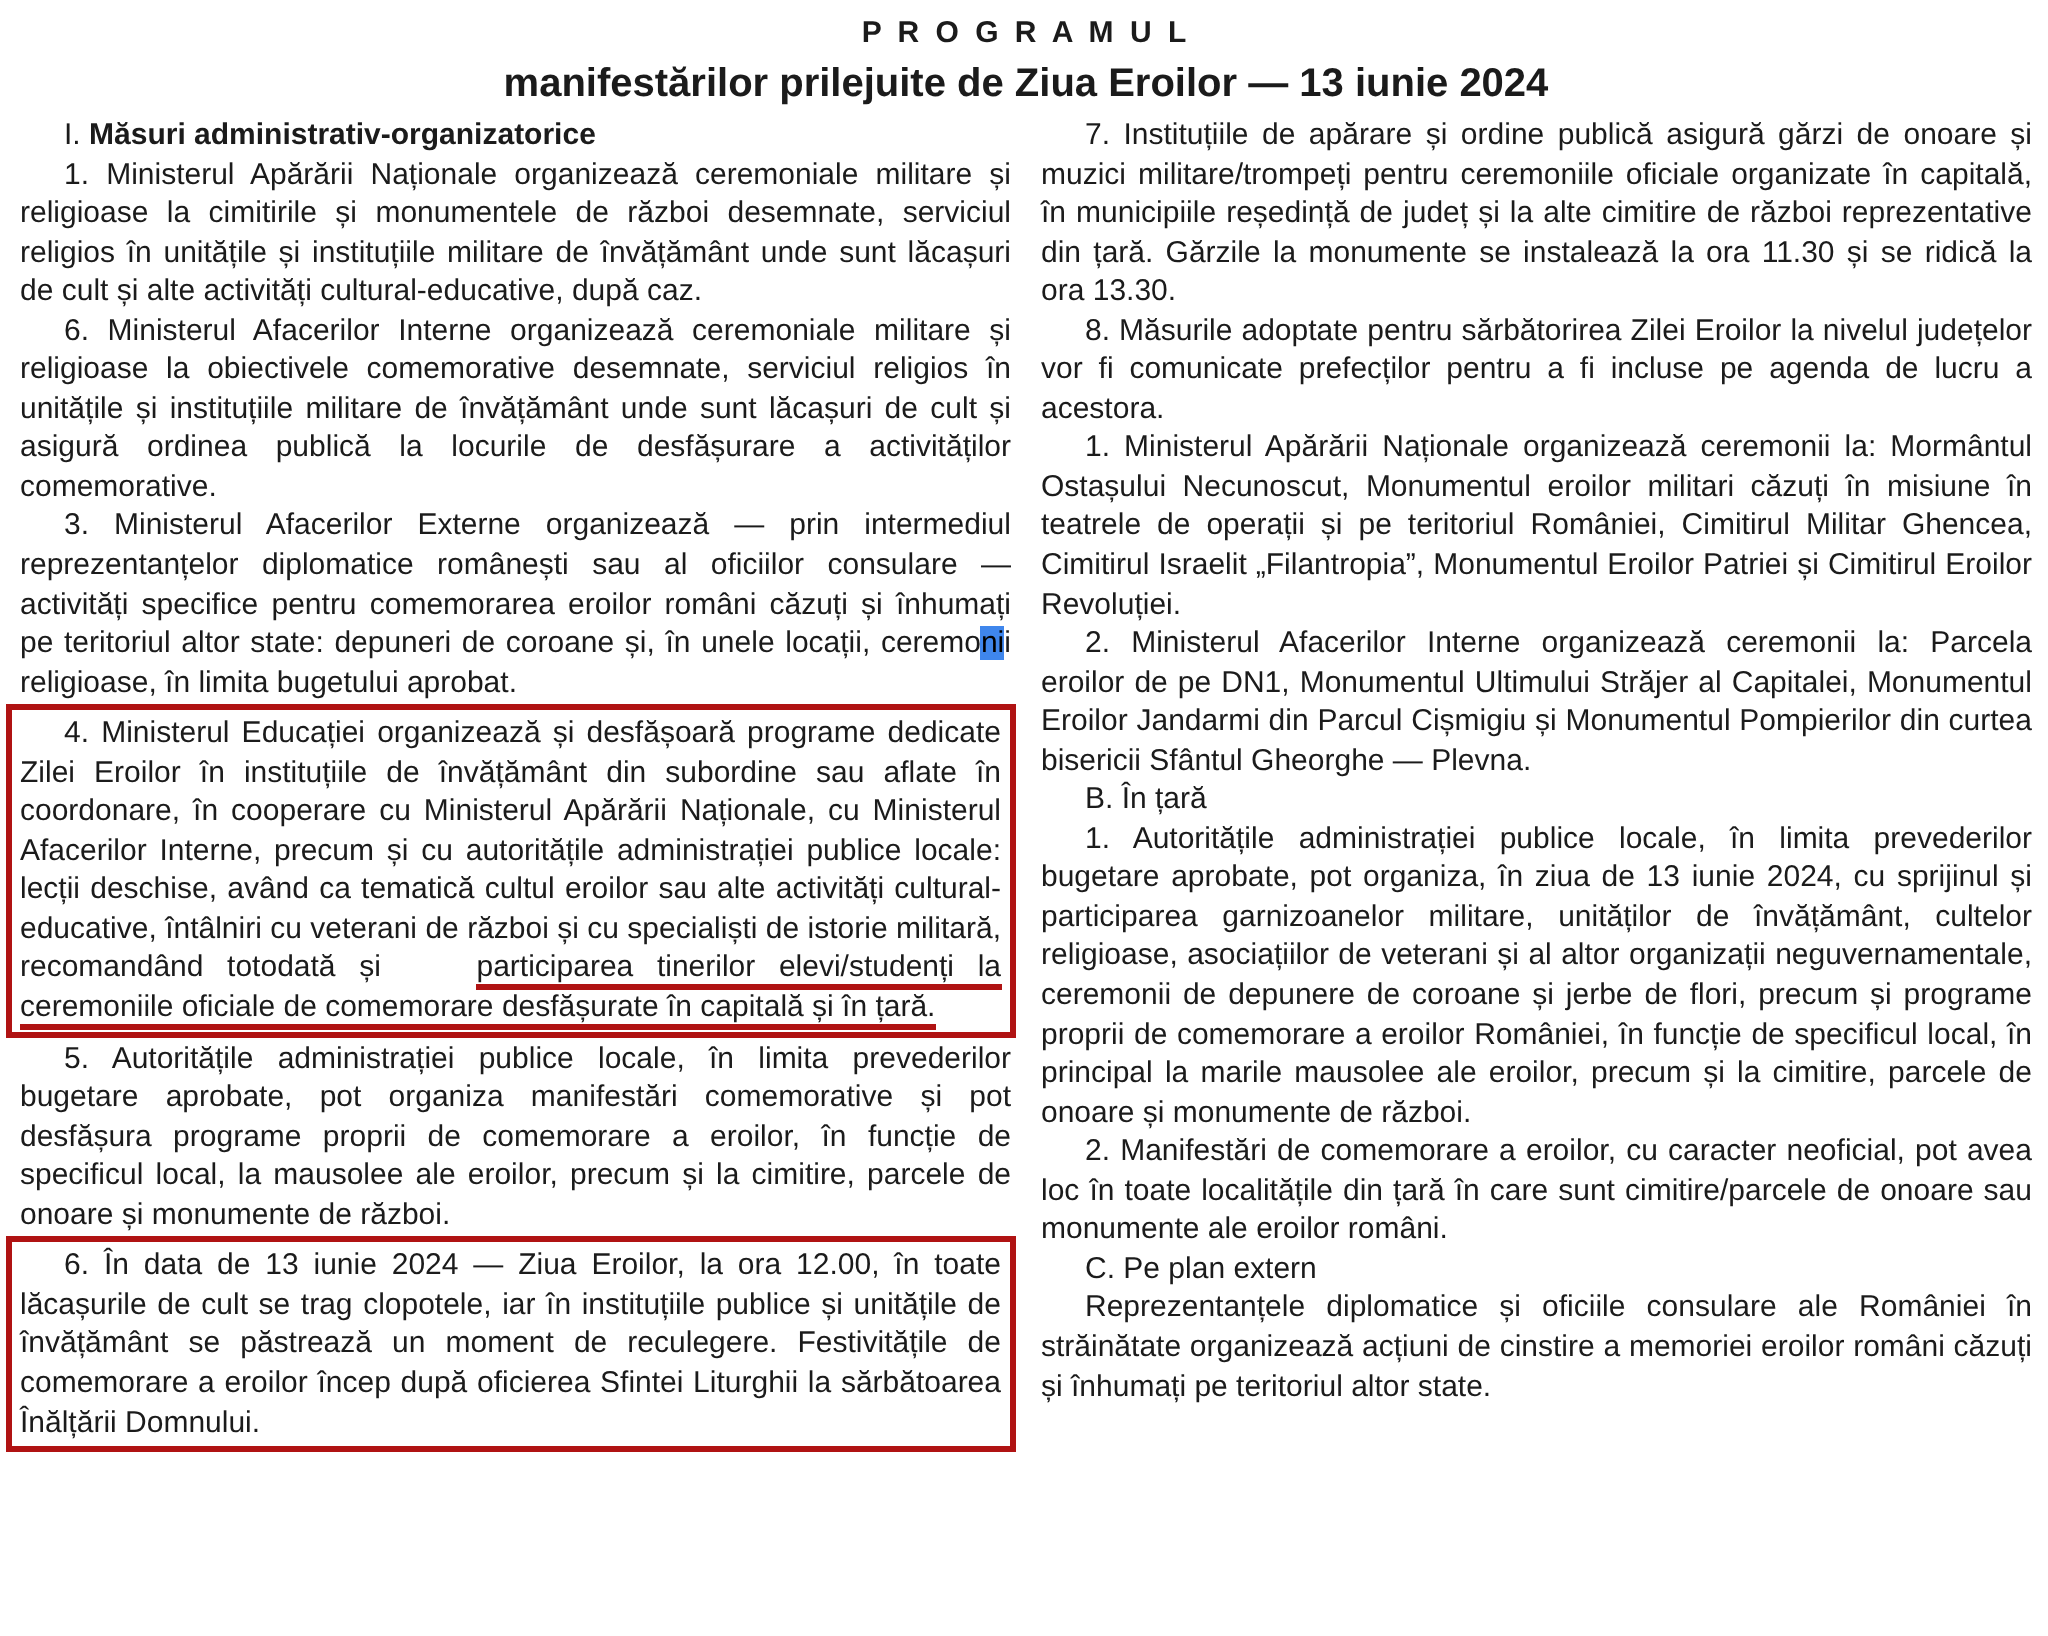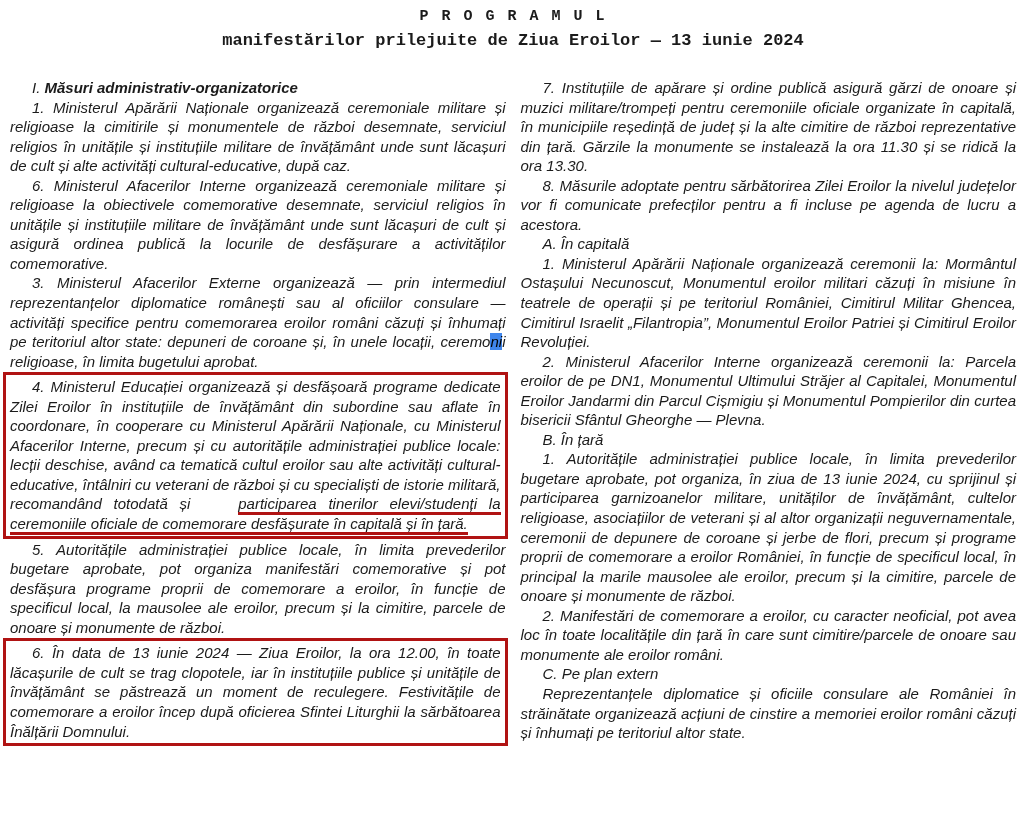--- a/index.html
+++ b/index.html
@@ -6,33 +6,33 @@
   html, body { background: #ffffff; }
   body {
     width: 1024px;
     height: 818px;
     overflow: hidden;
     font-family: "Liberation Sans", "DejaVu Sans", sans-serif;
     color: #1b1b1b;
   }
   .page { padding: 8px 8px 0 10px; }
 
-  .doc-header { text-align: center; margin-bottom: 28px; font-family: Liberation Mono, monospace; }
+  .doc-header { text-align: center; margin-bottom: 4px; }
   .doc-title {
     font-size: 15px;
     font-weight: 700;
     letter-spacing: 2px;
   }
   .doc-subtitle {
-    font-size: 17px;
+    font-size: 20px;
     font-weight: 700;
     margin-top: 6px;
   }
 
-  .columns { display: flex; gap: 15px; font-style: italic; }
+  .columns { display: flex; gap: 15px; }
   .col {
     flex: 1;
     font-size: 15px;
     line-height: 19.55px;
     text-align: justify;
   }
   .col p { text-indent: 22px; }
   .bold { font-weight: 700; }
 
   .redbox {
@@ -81,21 +81,20 @@
       <div class="redbox">
         <p>6. În data de 13 iunie 2024 — Ziua Eroilor, la ora 12.00, în toate lăcașurile de cult se trag clopotele, iar în instituțiile publice și unitățile de învățământ se păstrează un moment de reculegere. Festivitățile de comemorare a eroilor încep după oficierea Sfintei Liturghii la sărbătoarea Înălțării Domnului.</p>
       </div>
     </div>
 
     <div class="col">
       <p>7. Instituțiile de apărare și ordine publică asigură gărzi de onoare și muzici militare/trompeți pentru ceremoniile oficiale organizate în capitală, în municipiile reședință de județ și la alte cimitire de război reprezentative din țară. Gărzile la monumente se instalează la ora 11.30 și se ridică la ora 13.30.</p>
       <p>8. Măsurile adoptate pentru sărbătorirea Zilei Eroilor la nivelul județelor vor fi comunicate prefecților pentru a fi incluse pe agenda de lucru a acestora.</p>
 
 
-      <p>A. În capitală</p>
       <p>1. Ministerul Apărării Naționale organizează ceremonii la: Mormântul Ostașului Necunoscut, Monumentul eroilor militari căzuți în misiune în teatrele de operații și pe teritoriul României, Cimitirul Militar Ghencea, Cimitirul Israelit „Filantropia”, Monumentul Eroilor Patriei și Cimitirul Eroilor Revoluției.</p>
       <p>2. Ministerul Afacerilor Interne organizează ceremonii la: Parcela eroilor de pe DN1, Monumentul Ultimului Străjer al Capitalei, Monumentul Eroilor Jandarmi din Parcul Cișmigiu și Monumentul Pompierilor din curtea bisericii Sfântul Gheorghe — Plevna.</p>
 
       <p>B. În țară</p>
       <p>1. Autoritățile administrației publice locale, în limita prevederilor bugetare aprobate, pot organiza, în ziua de 13 iunie 2024, cu sprijinul și participarea garnizoanelor militare, unităților de învățământ, cultelor religioase, asociațiilor de veterani și al altor organizații neguvernamentale, ceremonii de depunere de coroane și jerbe de flori, precum și programe proprii de comemorare a eroilor României, în funcție de specificul local, în principal la marile mausolee ale eroilor, precum și la cimitire, parcele de onoare și monumente de război.</p>
       <p>2. Manifestări de comemorare a eroilor, cu caracter neoficial, pot avea loc în toate localitățile din țară în care sunt cimitire/parcele de onoare sau monumente ale eroilor români.</p>
 
       <p>C. Pe plan extern</p>
       <p>Reprezentanțele diplomatice și oficiile consulare ale României în străinătate organizează acțiuni de cinstire a memoriei eroilor români căzuți și înhumați pe teritoriul altor state.</p>
     </div>

